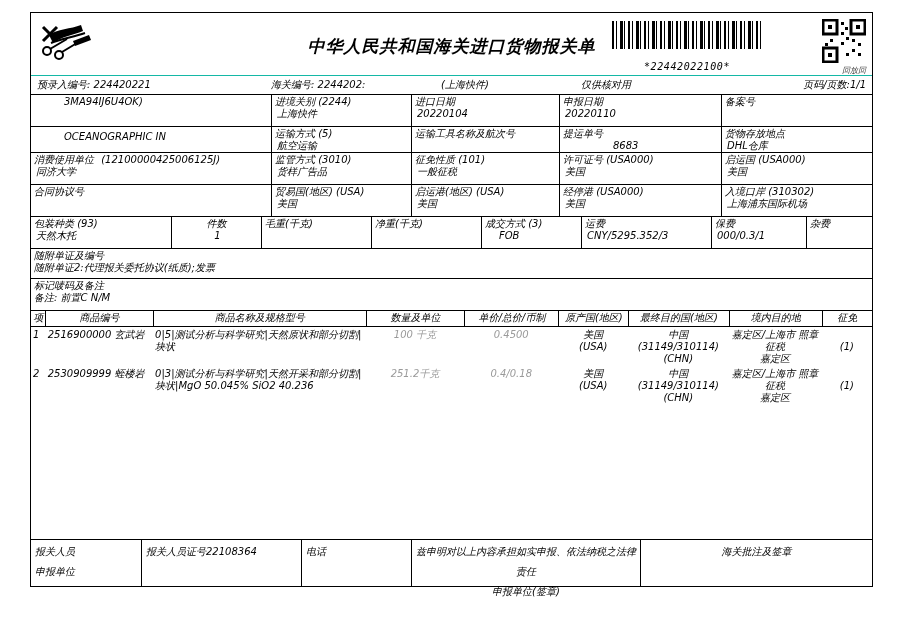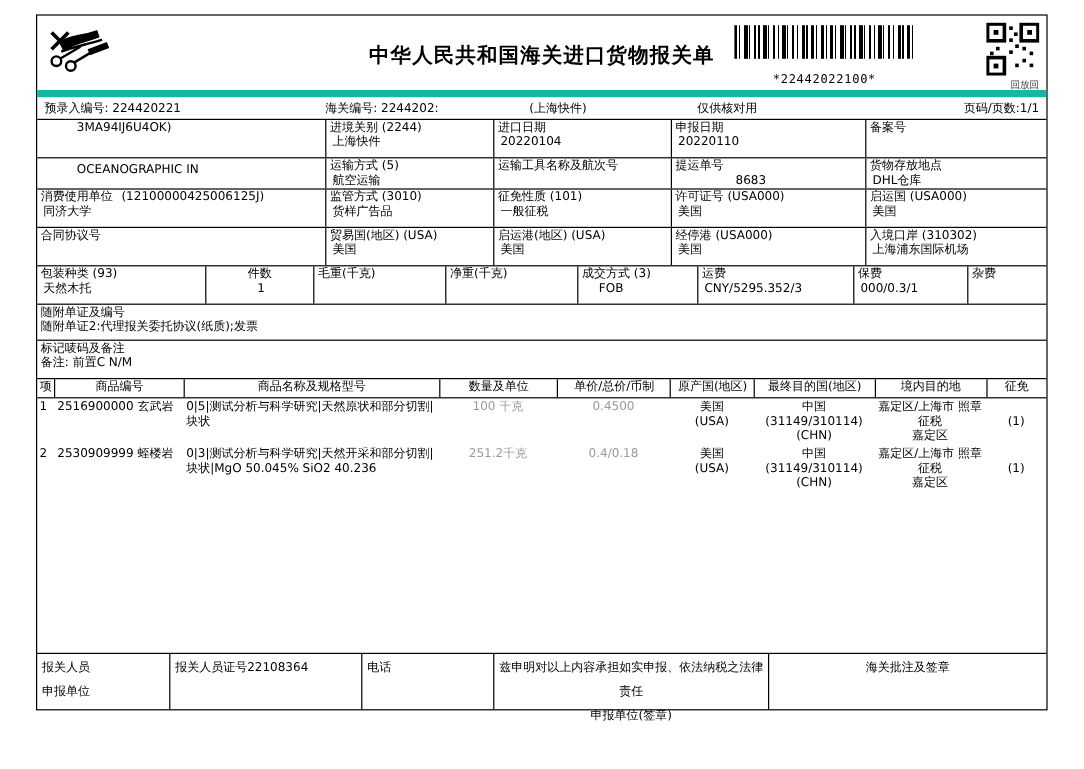--- a/index.html
+++ b/index.html
@@ -12,20 +12,21 @@
     height: 641px;
     font-family: "DejaVu Sans", "Liberation Sans", sans-serif;
     color: #000;
     font-size: 11px;
   }
   .page {
     position: relative;
     width: 903px;
     height: 545px;
     box-sizing: border-box;
+    font-style: italic;
   }
   .form {
     position: absolute;
     left: 30px;
     top: 12px;
     width: 843px;
     border: 1px solid #000;
     box-sizing: border-box;
     background: #fff;
   }
@@ -242,21 +243,21 @@
           <rect x="30" y="30" width="3" height="3" fill="#000"></rect>
           <rect x="36" y="34" width="3" height="3" fill="#000"></rect>
           <rect x="24" y="34" width="3" height="3" fill="#000"></rect>
           <rect x="8" y="20" width="3" height="3" fill="#000"></rect>
           <rect x="3" y="24" width="3" height="3" fill="#000"></rect>
         </svg>
       </div>
       <div class="qr-right-text">回放回</div>
     </div>
 
-    <div class="metarow" style="border-top:6px solid #14b8a6;">
+    <div class="metarow" style="border-top:1px solid #14b8a6;">
       <div style="width:240px;padding-left:6px;">
         <span>预录入编号:</span>
         <span>224420221</span>
       </div>
       <div style="width:170px;">
         <span>海关编号:</span>
         <span>2244202:</span>
       </div>
       <div style="width:140px;">(上海快件)</div>
       <div style="width:200px;">仅供核对用</div>

